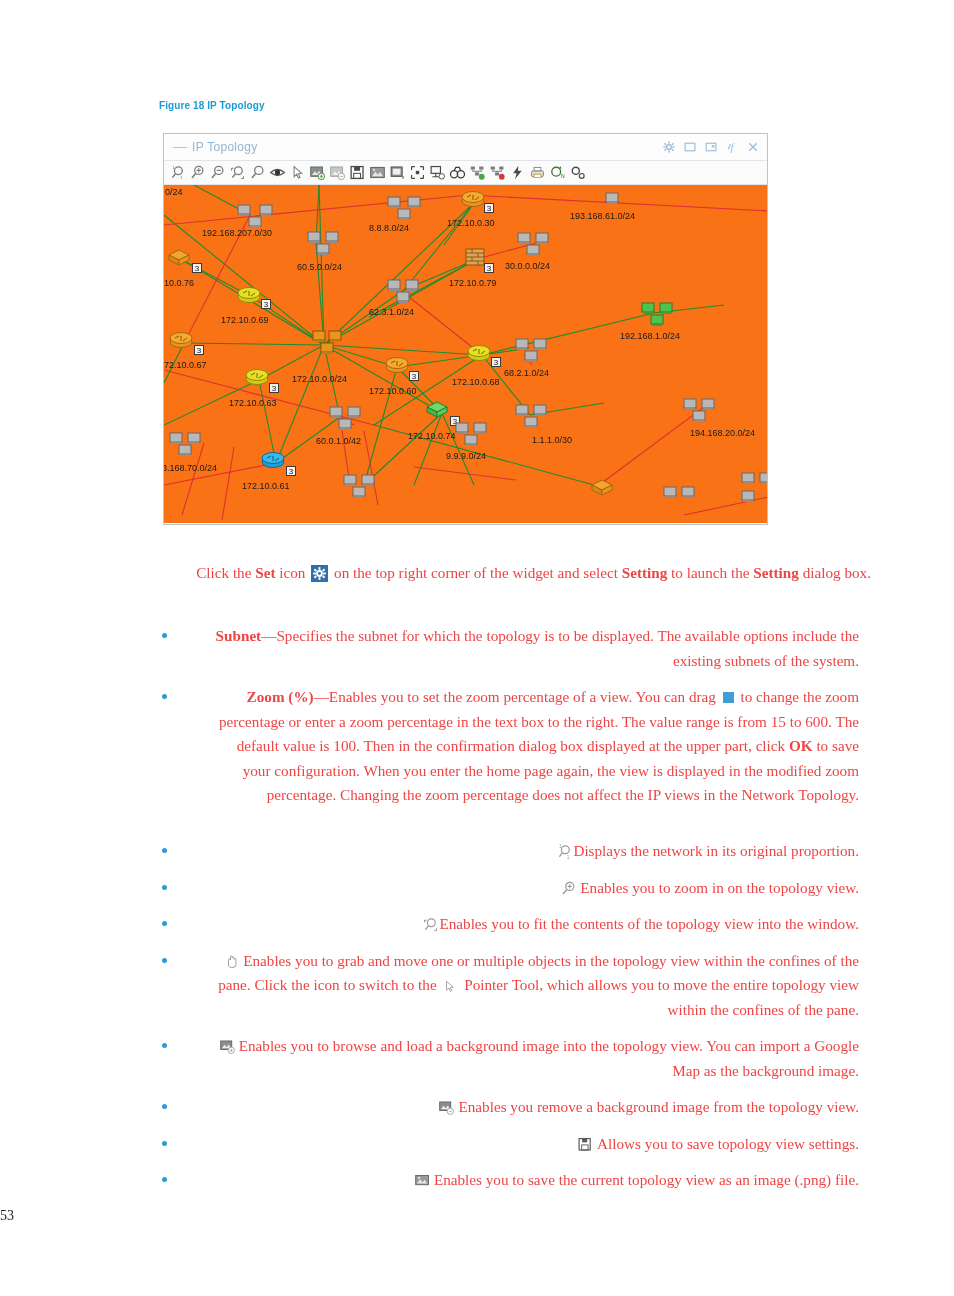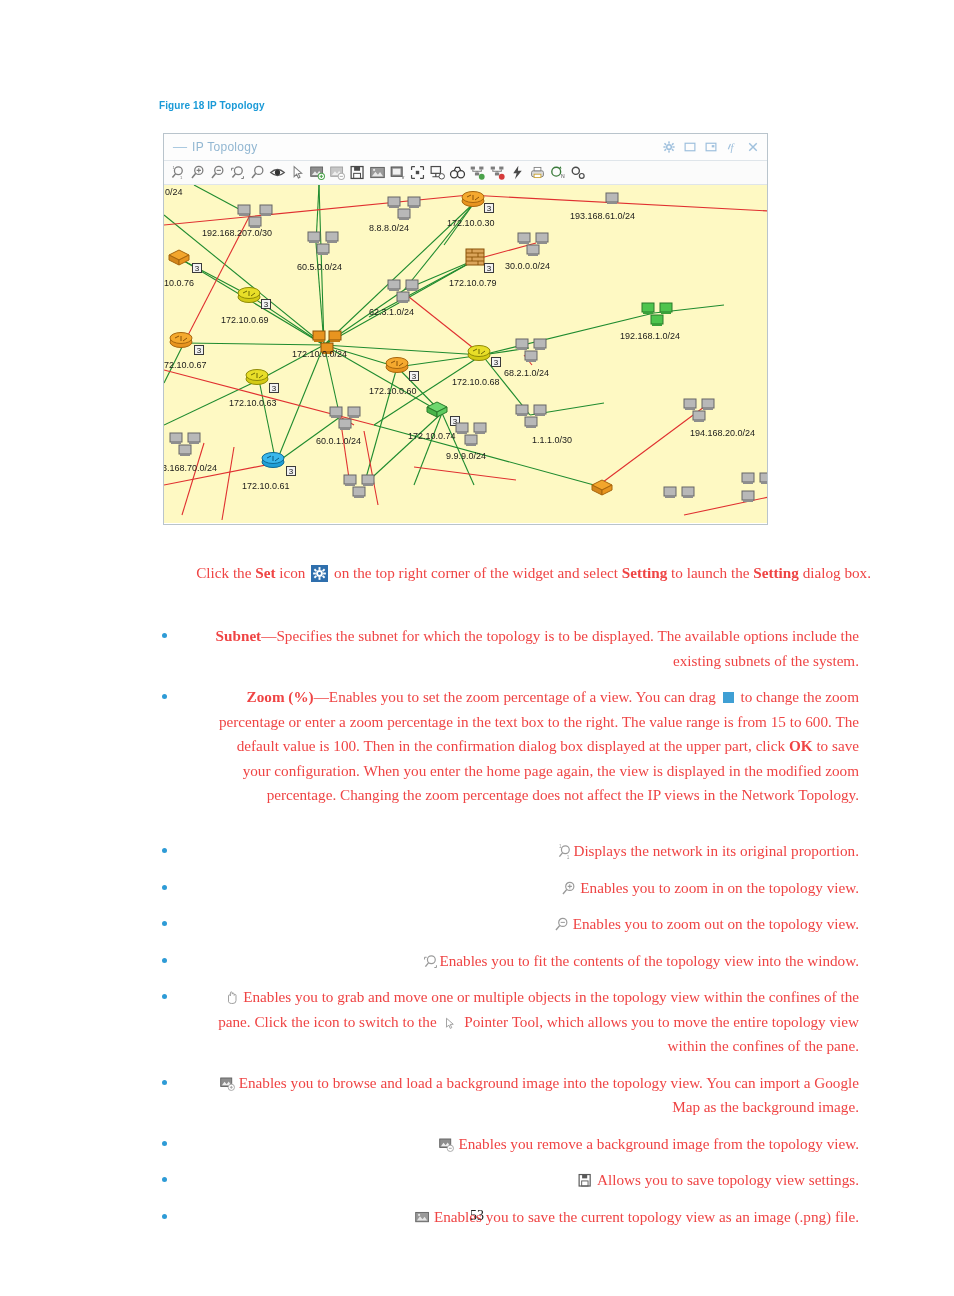--- a/index.html
+++ b/index.html
@@ -49,21 +49,21 @@
     border-bottom:1px solid #dfe5ea;
     display:flex; align-items:center; gap:3px;
     padding:0 5px; box-sizing:border-box;
   }
   .tb-icon { width:17px; height:17px; display:block; flex:0 0 auto; }
 
   
   .topo {
     position:relative; width:100%;
     height:calc(100% - 52px);
-    background:#fef9c3; overflow:hidden;
+    background:#f97316; overflow:hidden;
   }
   .topo svg { position:absolute; left:0; top:0; }
   .node { position:absolute; }
   .nlabel {
     position:absolute;
     font-family:"Liberation Sans", sans-serif;
     font-size:9px; color:#1a1a1a; white-space:nowrap;
   }
   .badge3 {
     position:absolute; width:10px; height:10px;
@@ -101,21 +101,21 @@
   }
   .inline-ico {
     display:inline-block; vertical-align:-4px;
     width:17px; height:17px; margin-right:3px;
   }
   .inline-ico.tight { margin-right:0px; }
 
   .tools-intro { position:absolute; left:159px; top:797px; width:712px; }
   .page-num {
     position:absolute; left:0; top:1208px; width:954px;
-    text-align:center; font-family:"Liberation Serif", serif;
+    font-family:"Liberation Serif", serif;
     font-size:14px; color:#222;
   }
 </style>
 </head>
 <body>
 
 <div class="page">
 
   <div class="fig-caption">Figure 18 IP Topology</div>
 
@@ -525,21 +525,21 @@
           <g>
               <rect x="17" y="1" width="12" height="9" fill="#e8941f" stroke="#8a5208"></rect>
               <rect x="18" y="10" width="10" height="2" fill="#c47a10"></rect>
             </g>
           <g>
               <rect x="9" y="13" width="12" height="9" fill="#e8941f" stroke="#8a5208"></rect>
               <rect x="10" y="22" width="10" height="2" fill="#c47a10"></rect>
             </g>
         </svg>
       </div>
-      <div class="nlabel" style="left:128px; top:164px;">172.10.0.0/24</div>
+      <div class="nlabel" style="left:128px; top:189px;">172.10.0.0/24</div>
 
       <div class="node" style="left:350px; top:152px;">
         <svg width="42" height="30" viewBox="0 0 42 30">
           <g>
               <rect x="2" y="2" width="12" height="9" fill="#b8b8b8" stroke="#666"></rect>
               <rect x="3" y="11" width="10" height="2" fill="#8e8e8e"></rect>
             </g>
           <g>
               <rect x="20" y="2" width="12" height="9" fill="#b8b8b8" stroke="#666"></rect>
               <rect x="21" y="11" width="10" height="2" fill="#8e8e8e"></rect>
@@ -591,21 +591,21 @@
           <g>
               <rect x="20" y="2" width="12" height="9" fill="#b8b8b8" stroke="#666"></rect>
               <rect x="21" y="11" width="10" height="2" fill="#8e8e8e"></rect>
             </g>
           <g>
               <rect x="11" y="14" width="12" height="9" fill="#b8b8b8" stroke="#666"></rect>
               <rect x="12" y="23" width="10" height="2" fill="#8e8e8e"></rect>
             </g>
         </svg>
       </div>
-      <div class="nlabel" style="left:152px; top:251px;">60.0.1.0/24</div>
+      <div class="nlabel" style="left:152px; top:251px;">60.0.1.0/42</div>
 
       <div class="node" style="left:350px; top:218px;">
         <svg width="42" height="30" viewBox="0 0 42 30">
           <g>
               <rect x="2" y="2" width="12" height="9" fill="#b8b8b8" stroke="#666"></rect>
               <rect x="3" y="11" width="10" height="2" fill="#8e8e8e"></rect>
             </g>
           <g>
               <rect x="20" y="2" width="12" height="9" fill="#b8b8b8" stroke="#666"></rect>
               <rect x="21" y="11" width="10" height="2" fill="#8e8e8e"></rect>
@@ -784,27 +784,20 @@
     </div>
 
     <div class="bullet">
       <p><span class="inline-ico"><svg viewBox="0 0 20 20" width="17" height="17">
               <circle cx="11.5" cy="7.5" r="4.8" fill="none" stroke="#9a9a9a" stroke-width="1.4"></circle>
               <path d="M8 11 L3.5 16.5" stroke="#9a9a9a" stroke-width="1.7"></path>
               <path d="M11.5 5 v5 M9 7.5 h5" stroke="#9a9a9a" stroke-width="1.2"></path>
             </svg></span><span>Enables you to zoom in on the topology view.</span></p>
     </div>
 
-    <div class="bullet">
-      <p><span class="inline-ico"><svg viewBox="0 0 20 20" width="17" height="17">
-              <circle cx="11.5" cy="7.5" r="4.8" fill="none" stroke="#9a9a9a" stroke-width="1.4"></circle>
-              <path d="M8 11 L3.5 16.5" stroke="#9a9a9a" stroke-width="1.7"></path>
-              <path d="M9 7.5 h5" stroke="#9a9a9a" stroke-width="1.2"></path>
-            </svg></span><span>Enables you to zoom out on the topology view.</span></p>
-    </div>
 
     <div class="bullet">
       <p><span class="inline-ico tight"><svg viewBox="0 0 20 20" width="17" height="17">
               <circle cx="11" cy="8" r="4.6" fill="none" stroke="#9a9a9a" stroke-width="1.4"></circle>
               <path d="M7.6 11.6 L4 16" stroke="#9a9a9a" stroke-width="1.7"></path>
               <path d="M3 5 h2.5 M3 5 v2.5" stroke="#9a9a9a" stroke-width="1.2"></path>
               <path d="M17 17 h-2.5 M17 17 v-2.5" stroke="#9a9a9a" stroke-width="1.2"></path>
             </svg></span><span>Enables you to fit the contents of the topology view into the window.</span></p>
     </div>
 

